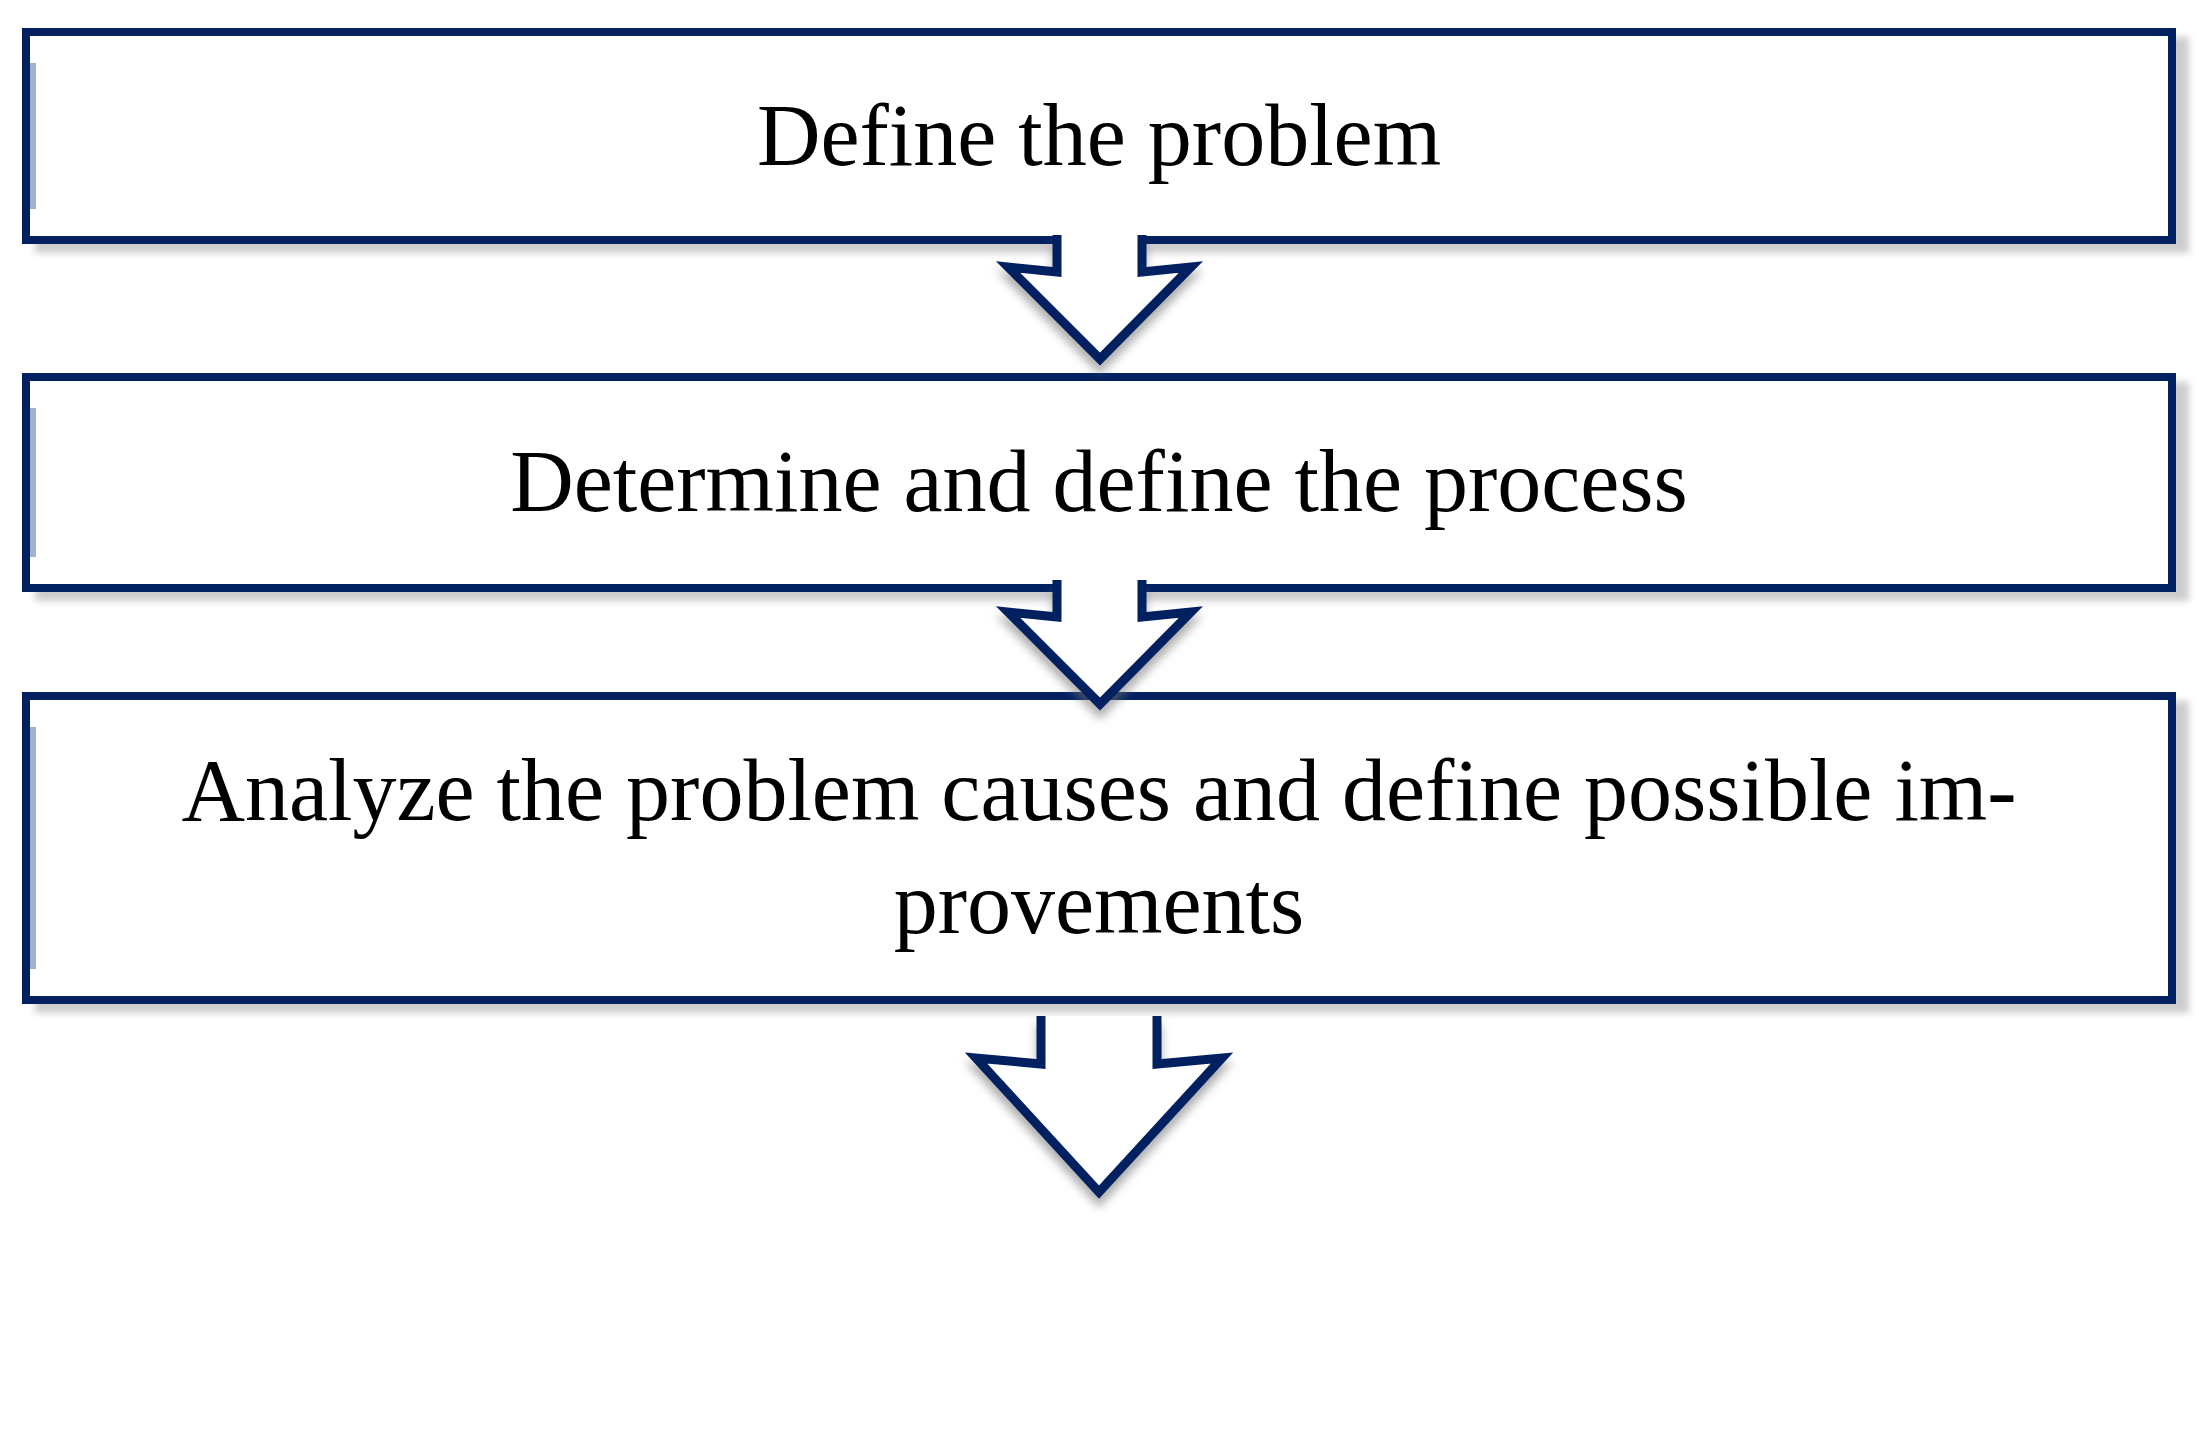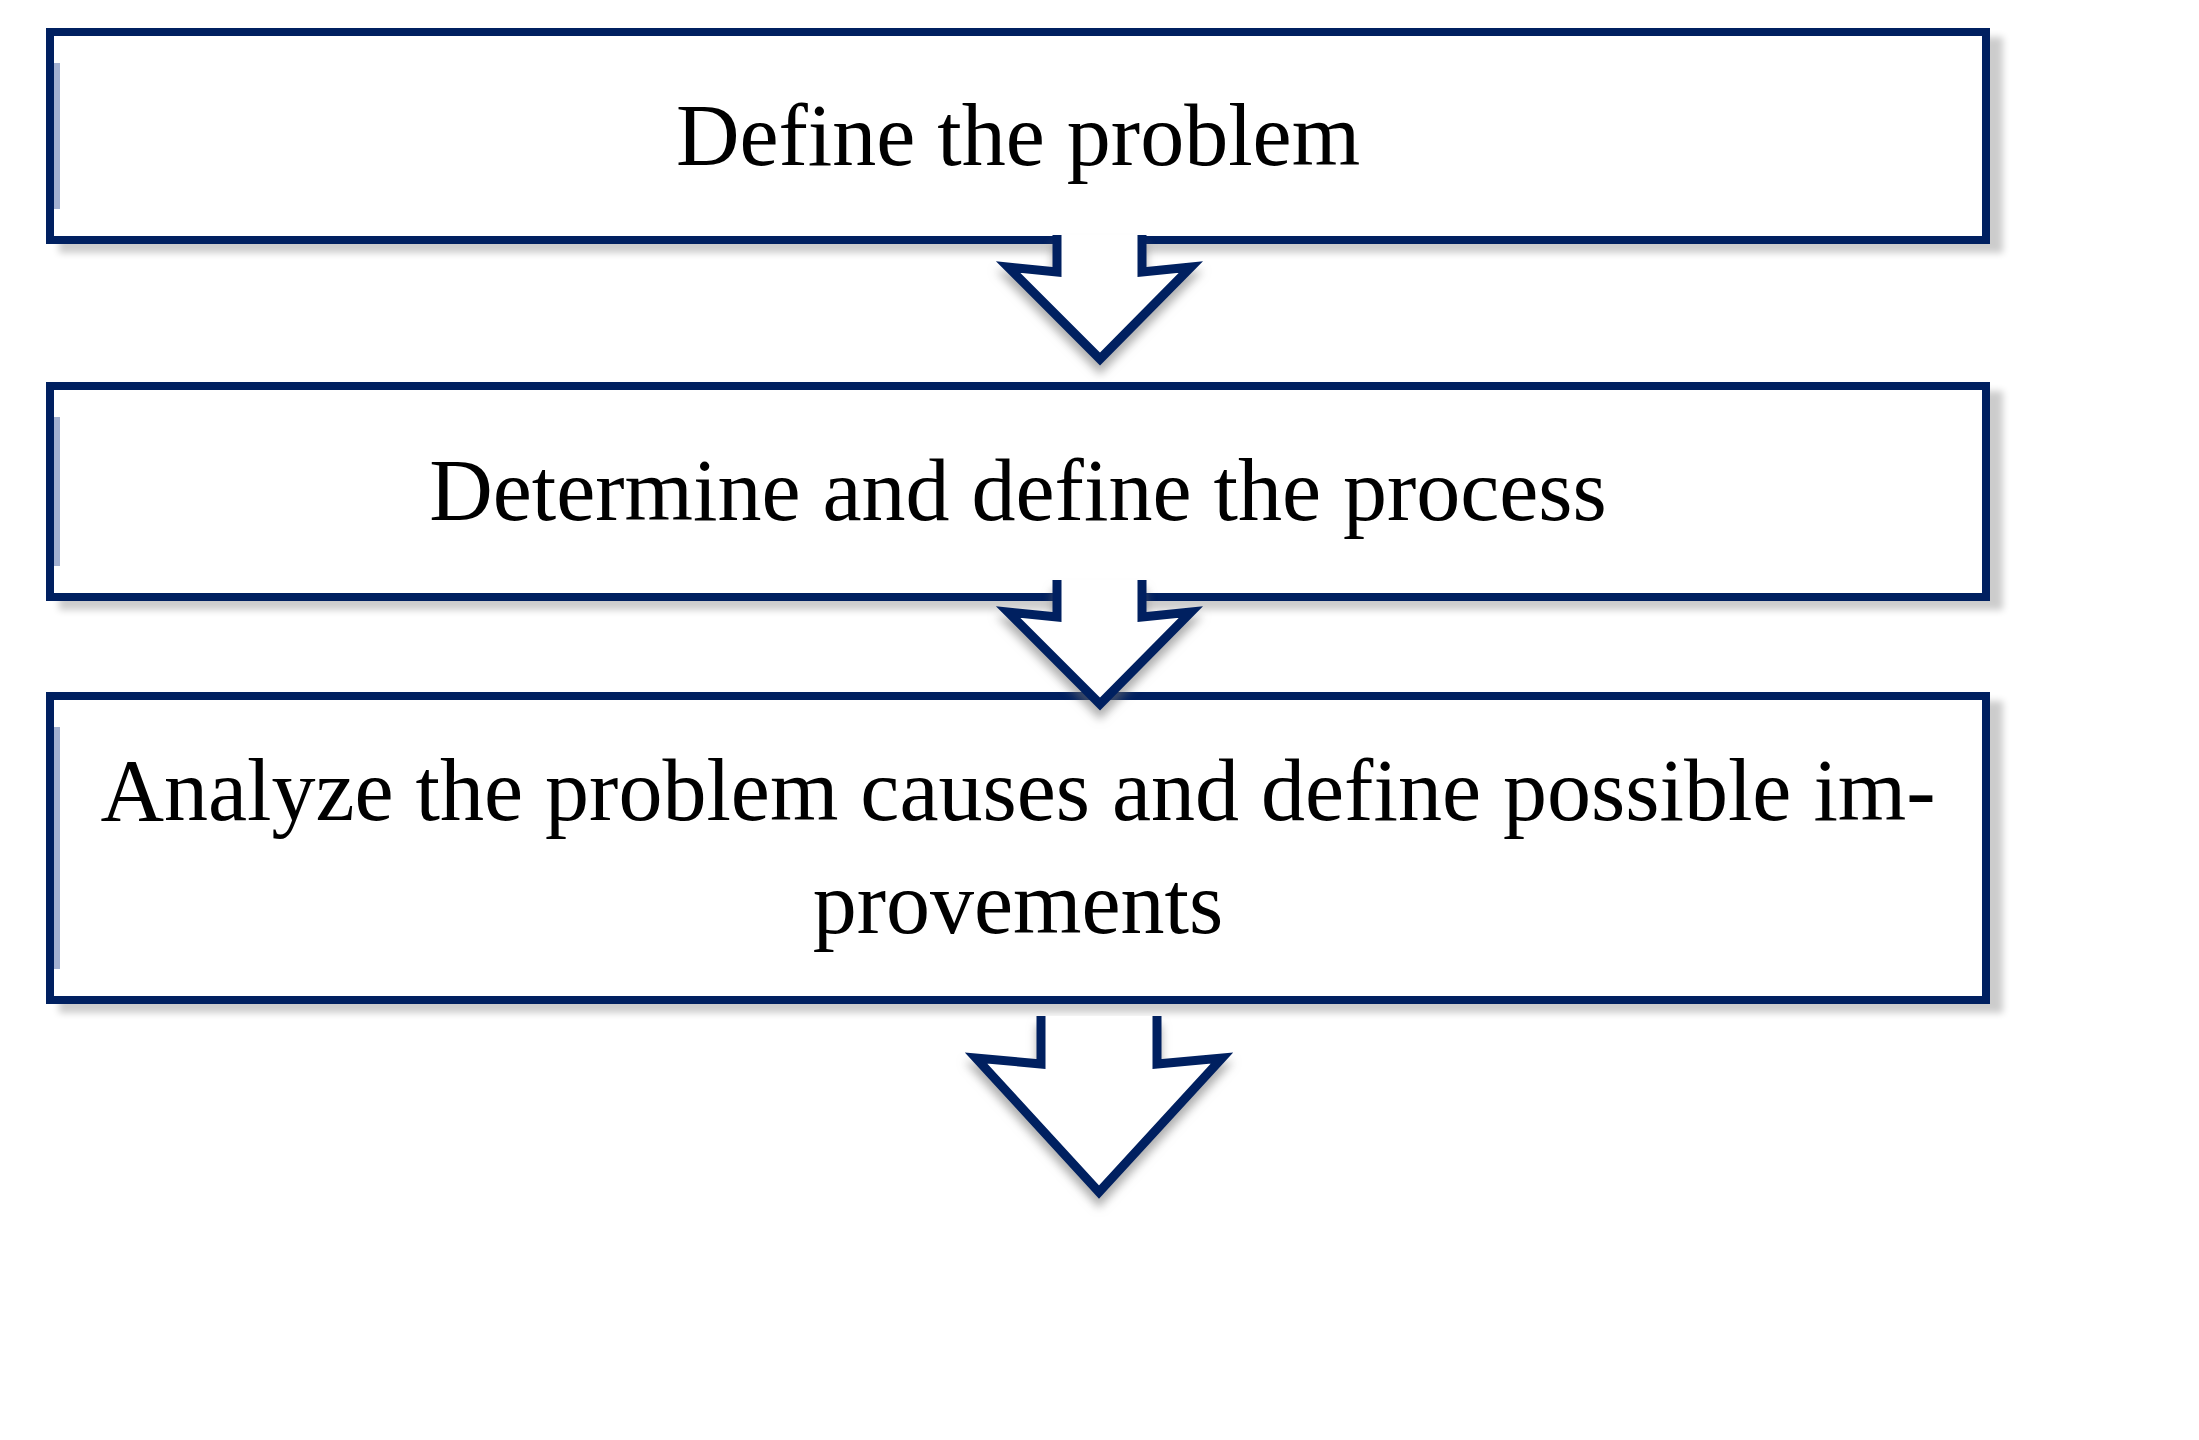--- a/index.html
+++ b/index.html
@@ -12,51 +12,50 @@
     width: 2199px;
     height: 1440px;
     background: #ffffff;
     overflow: hidden;
     font-family: "Liberation Serif", "DejaVu Serif", serif;
     color: #000000;
   }
   .box {
     position: absolute;
     left: 22px;
-    width: 1944px;
+    width: 2154px;
     box-sizing: border-box;
     border: 8px solid var(--accent, #002060);
     background: #ffffff;
     box-shadow: 13px 9px 7px rgba(0,0,0,0.20);
     display: flex;
     flex-direction: column;
     align-items: center;
     justify-content: center;
     text-align: left;
     font-size: 88px;
     line-height: 1.28;
-    margin-left: 24px;
   }
   
   .box::before {
     content: "";
     position: absolute;
     left: 0;
     top: 27px;
     bottom: 27px;
     width: 6px;
     background: var(--innerline, #93a3c9);
     opacity: 0.85;
   }
   .box .line {
     display: block;
     white-space: nowrap;
   }
   #box-1 { top: 28px;   height: 216px; }
-  #box-2 { top: 382px;  height: 219px; }
+  #box-2 { top: 373px;  height: 219px; }
   #box-3 { top: 692px;  height: 312px; }
   #box-4 { top: 1182px; height: 233px; }
 
   .arrow-layer {
     position: absolute;
     left: 0;
     top: 0;
     width: 2199px;
     height: 1440px;
     pointer-events: none;

